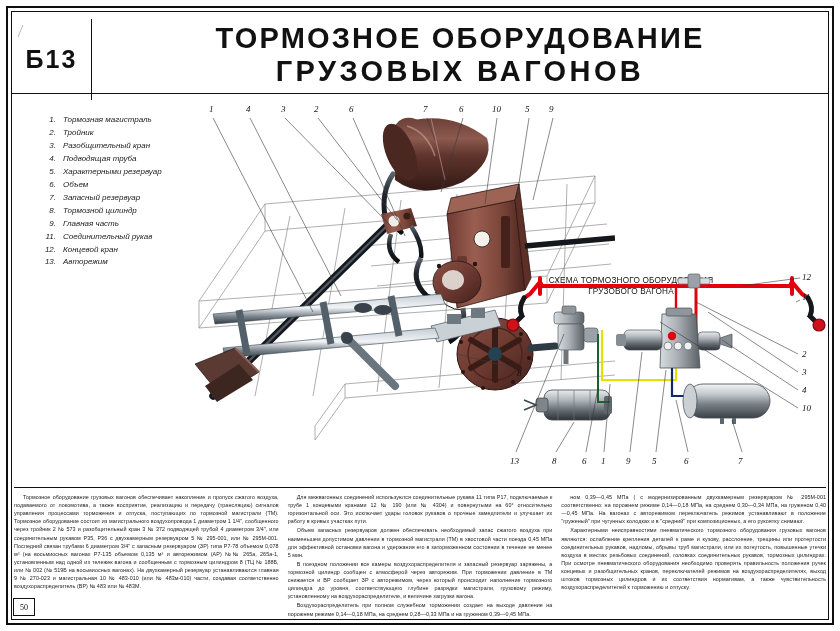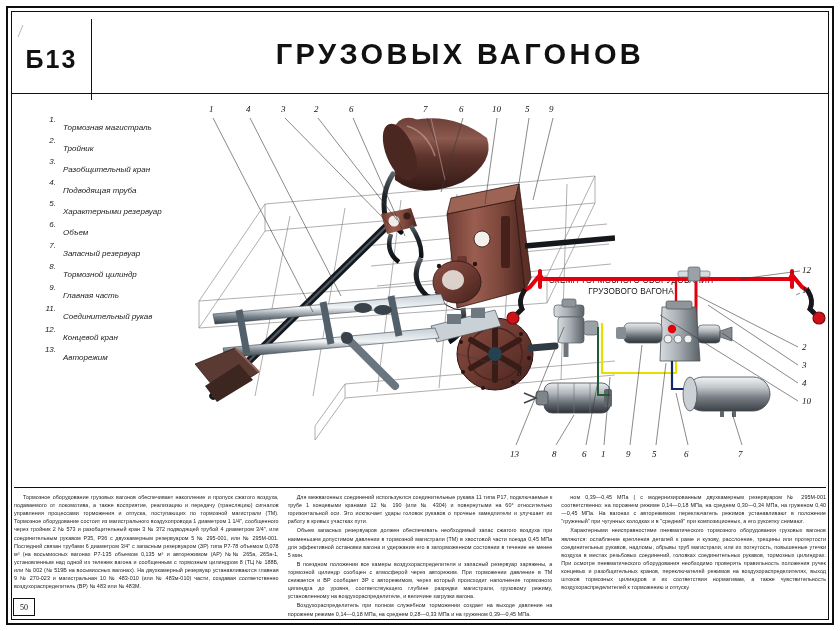--- a/index.html
+++ b/index.html
@@ -53,29 +53,29 @@
   
   .legend{
     position:absolute;left:34px;top:114px;width:190px;
     font-size:8px;line-height:1.62;color:#1a1a1a;
   }
   .legend-row{display:flex;}
   .legend-num{
     width:22px;text-align:right;padding-right:7px;
     font-style:italic;flex:none;
   }
-  .legend-label{font-style:italic;white-space:nowrap;margin-top:8px;}
+  .legend-label{font-style:italic;white-space:nowrap;}
   
   .illus{
     position:absolute;left:195px;top:96px;width:420px;height:390px;
   }
   .illus svg{display:block;}
   
   .schem{
-    position:absolute;left:500px;top:265px;width:330px;height:215px;
+    position:absolute;left:500px;top:272px;width:330px;height:215px;
   }
   .schem-caption{
     position:absolute;left:516px;top:276px;width:230px;
     text-align:center;font-size:8.2px;line-height:1.34;color:#111;
     letter-spacing:.2px;
   }
   
   .textblock{
     position:absolute;left:14px;top:487px;right:14px;bottom:14px;
     border-top:1px solid #111;padding-top:5px;box-sizing:border-box;
@@ -104,20 +104,21 @@
 
   <div class="border-outer"></div>
   <div class="border-inner"></div>
 
   <div class="header">
     <div class="code-cell">
       <span class="corner-tick"></span>
       <span class="code-text">Б13</span>
     </div>
     <div class="title-wrap">
+      <div class="title-line l1">ТОРМОЗНОЕ ОБОРУДОВАНИЕ</div>
       <div class="title-line l2">ГРУЗОВЫХ ВАГОНОВ</div>
     </div>
   </div>
 
   <div class="legend">
     <div class="legend-row">
         <span class="legend-num">1.</span>
         <span class="legend-label">Тормозная магистраль</span>
       </div>
     <div class="legend-row">

